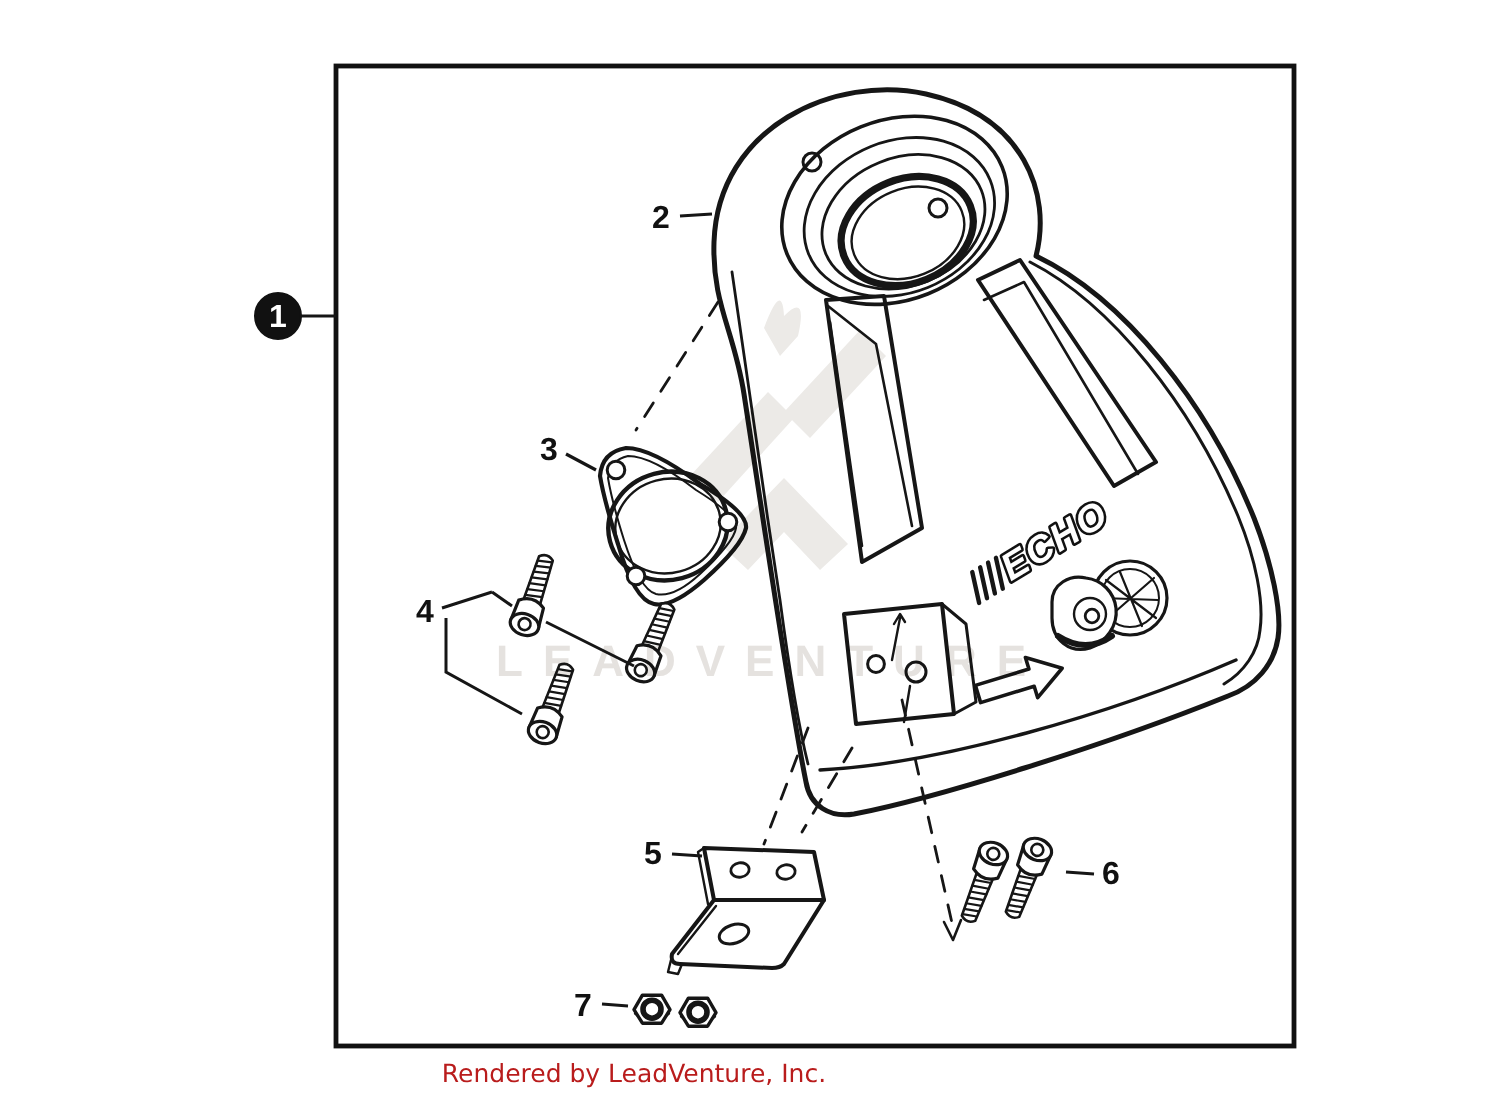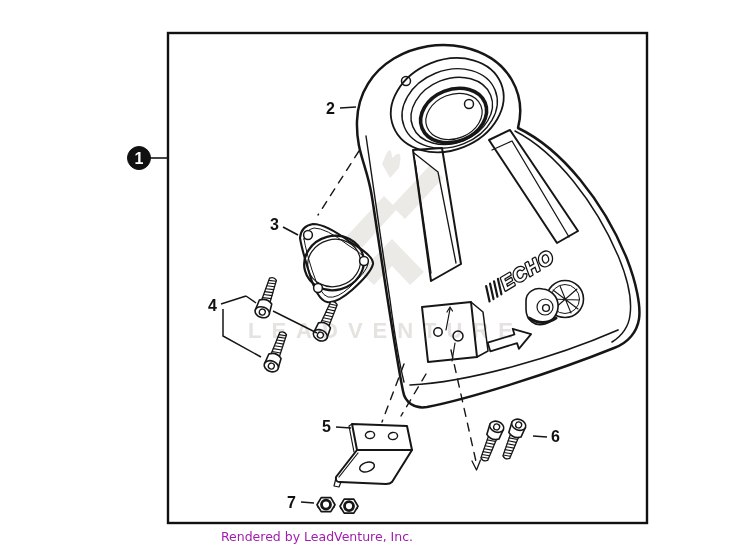--- a/index.html
+++ b/index.html
@@ -1,20 +1,20 @@
 <!DOCTYPE html>
 <html><head>
 <meta charset="utf-8">
 <style>
   html,body{margin:0;padding:0;background:#ffffff;}
   .stage{position:relative;width:750px;height:550px;background:#fff;overflow:hidden;
          font-family:"Liberation Sans",sans-serif;}
   .stage svg{position:absolute;left:0;top:0;}
   .credit{position:absolute;left:0;top:529px;width:634px;text-align:center;
-          font-family:"DejaVu Sans",sans-serif;font-size:12.5px;color:#a21caf;}
+          font-family:"DejaVu Sans",sans-serif;font-size:12.5px;color:#b91c1c;}
   text.callout{font-family:"Liberation Sans",sans-serif;font-weight:bold;font-size:16px;fill:#111;}
   text.wm{font-family:"Liberation Sans",sans-serif;font-weight:600;font-size:22px;
           letter-spacing:10px;fill:#e5e2df;}
   text.brand{font-family:"Liberation Sans",sans-serif;font-weight:800;font-style:italic;
              font-size:19px;fill:#ffffff;stroke:#111;stroke-width:2.6px;paint-order:stroke;
              letter-spacing:1px;}
   .ln{stroke:#161616;fill:none;}
   .fw{stroke:#161616;fill:#ffffff;}
 </style>
 </head>

